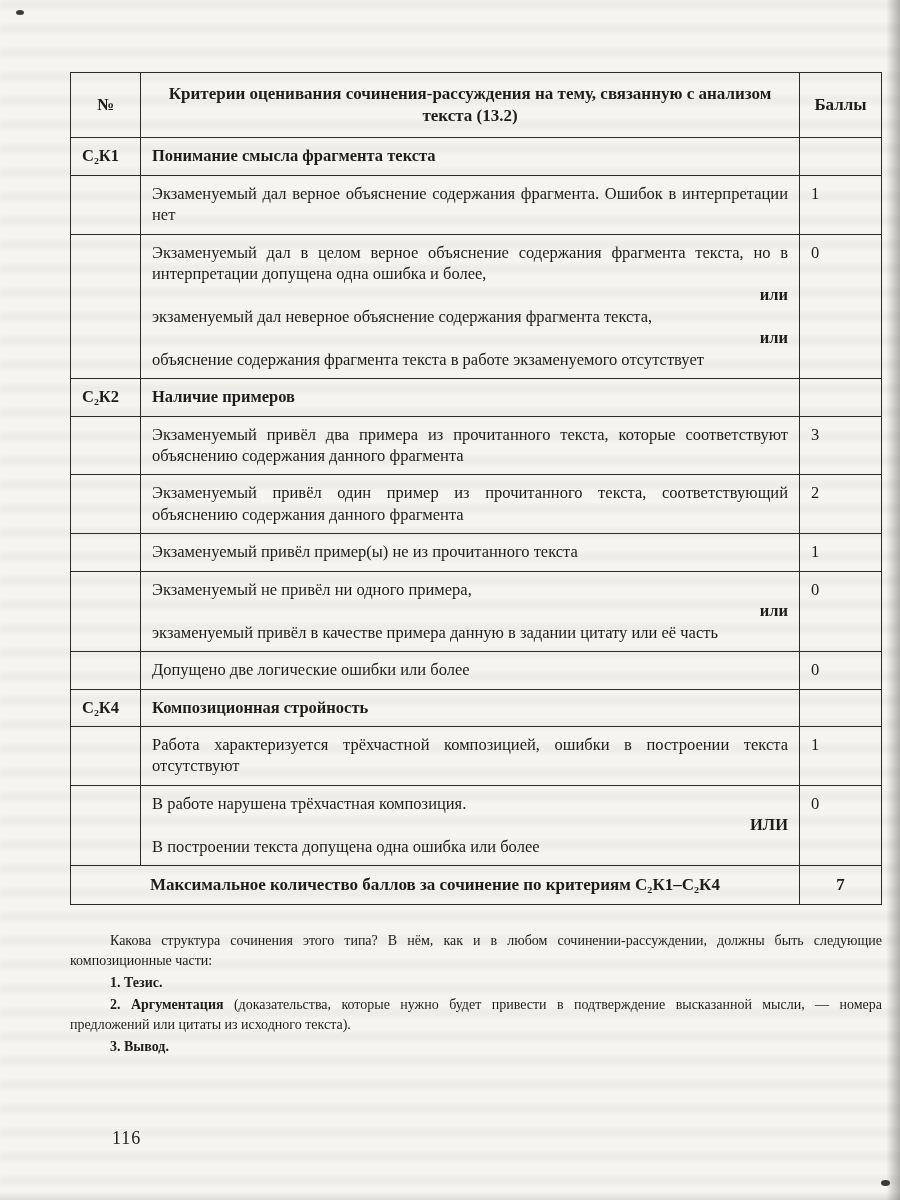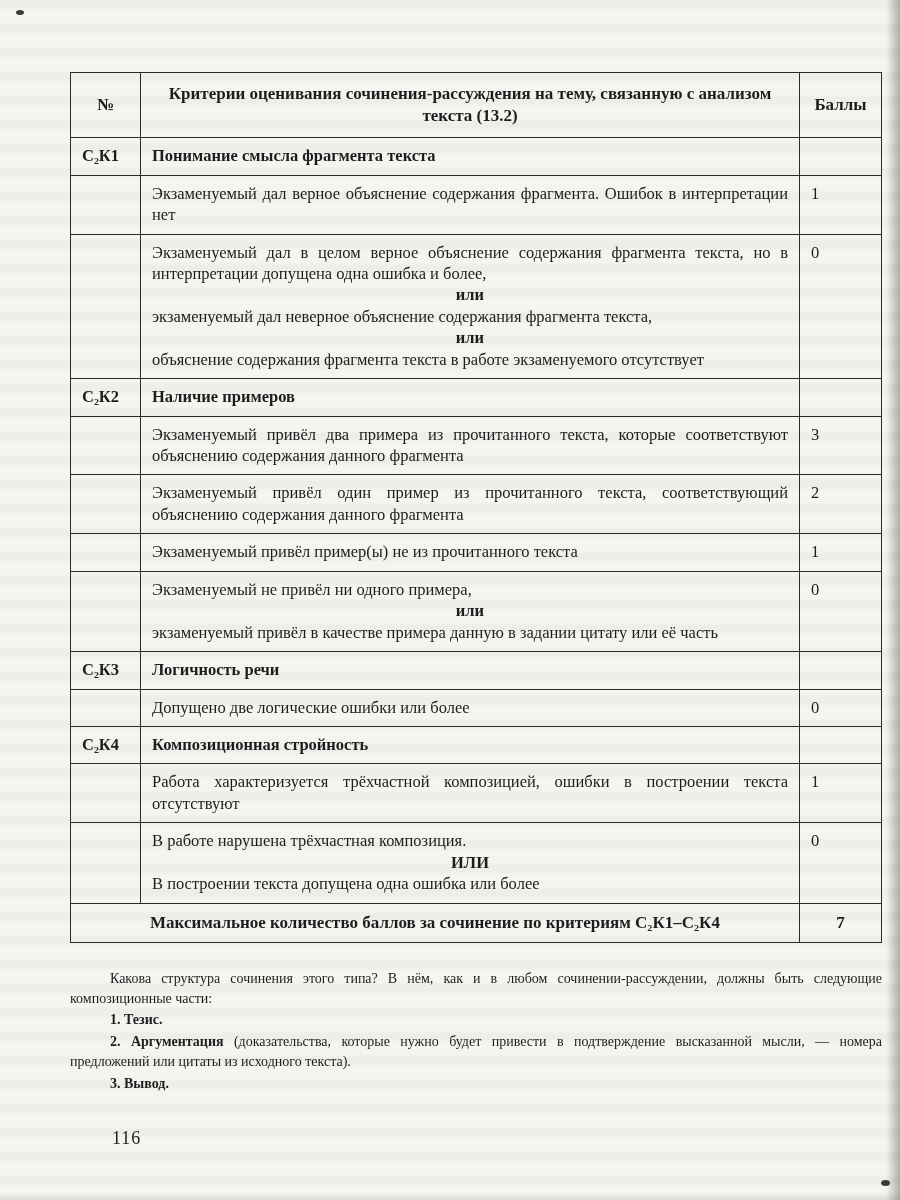--- a/index.html
+++ b/index.html
@@ -58,21 +58,21 @@
     font-weight:bold;
     padding:10px 8px;
     font-size:17px;
   }
   .col-num{width:70px;}
   .col-crit{width:auto;}
   .col-pts{width:82px;}
   td.code{font-weight:bold;text-align:left;white-space:nowrap;}
   td.section-title{font-weight:bold;text-align:left;}
   td.points{text-align:center;}
-  td .or-line{font-weight:bold;text-align:center;}
+  td .or-line{font-weight:bold;text-align:right;}
   tr.total-row td{
     font-weight:bold;text-align:center;font-size:17px;padding:8px 10px;
   }
   .afterword{
     margin-top:26px;
     font-size:14px;
     line-height:1.42;
   }
   .afterword p{
     margin:0;
@@ -153,25 +153,20 @@
           <td></td>
           <td>
             <div>Экзаменуемый не привёл ни одного примера,</div>
             <div class="or-line">или</div>
             <div>экзаменуемый привёл в качестве примера данную в задании цитату или её часть</div>
           </td>
           <td class="points">0</td>
         </tr>
 
         <tr>
-          <td class="code">С₂К3</td>
-          <td class="section-title">Логичность речи</td>
-          <td class="points"></td>
-        </tr>
-        <tr>
           <td></td>
           <td>Допущено две логические ошибки или более</td>
           <td class="points">0</td>
         </tr>
 
         <tr>
           <td class="code">С₂К4</td>
           <td class="section-title">Композиционная стройность</td>
           <td class="points"></td>
         </tr>

